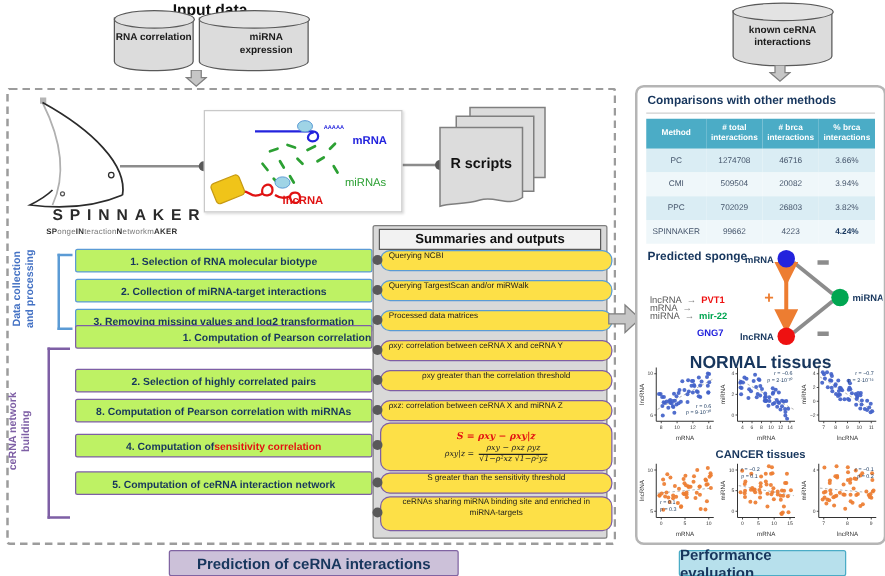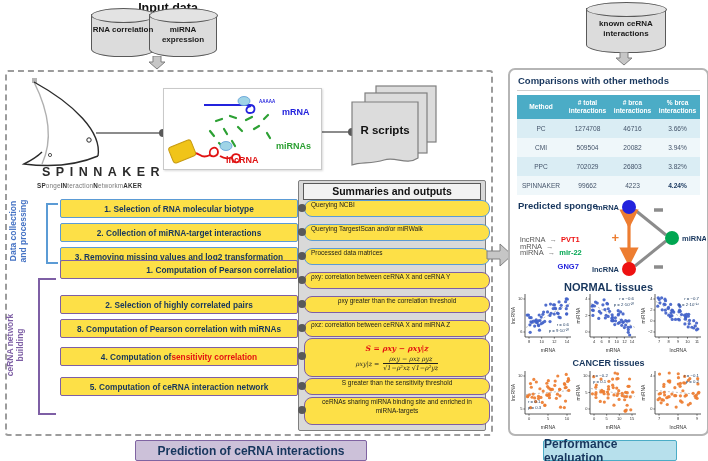--- a/index.html
+++ b/index.html
@@ -10,21 +10,21 @@
        border-radius:0 0 45% 45% / 0 0 18% 18%;}
   .cyl::before{content:"";position:absolute;left:-1.5px;right:-1.5px;top:-7px;height:13px;
        background:#e3e3e3;border:1.5px solid #595959;border-radius:50%;}
   .cyl .lbl{position:relative;z-index:2;text-align:center;font-weight:bold;font-size:8px;
        line-height:1.25;padding-top:10px;color:#1a1a1a;}
   .titleb{font-weight:bold;font-size:12.5px;color:#111;}
   .dashpanel{position:absolute;border:2px dashed #9c9c9c;border-radius:3px;background:#fff;}
   .solidpanel{position:absolute;border:2px solid #b5b5b5;border-radius:7px;background:#fff;}
   .hline{position:absolute;height:2px;background:#8c8c8c;}
   .illus{position:absolute;background:#fff;border:1px solid #c9c9c9;box-shadow:1px 1px 2px rgba(0,0,0,.15);}
-  .step{position:absolute;left:60px;width:236px;height:17px;background:#fde047;border:1.5px solid;
+  .step{position:absolute;left:60px;width:236px;height:17px;background:#bef264;border:1.5px solid;
         border-radius:2px;display:flex;align-items:center;justify-content:center;
         font-size:8.3px;font-weight:bold;color:#17365d;white-space:nowrap;}
   .step.blue{border-color:#5b9bd5;}
   .step.purple{border-color:#7e5fa5;}
   .red{color:#e31212;}
   .graybox{position:absolute;background:#d9d9d9;border:1.5px solid #7f7f7f;border-radius:2px;}
   .outhdr{position:absolute;background:#f2f2f2;border:1px solid #595959;text-align:center;
         font-weight:bold;font-size:10.5px;color:#111;line-height:15px;}
   .out{position:absolute;left:304px;width:172px;background:#fde047;border:1.3px solid;border-radius:8px;
         display:flex;justify-content:flex-start;padding:0 6px;
@@ -67,21 +67,21 @@
 </style>
 </head>
 <body>
 
 <div class="canvas">
 
   <div class="abs titleb" style="left:118px;top:1px;width:100px;text-align:center;">Input data</div>
   <div class="cyl" style="left:91px;top:14px;width:62px;height:41px;">
     <div class="lbl">RNA correlation</div>
   </div>
-  <div class="cyl" style="left:149px;top:14px;width:66px;height:41px;">
+  <div class="cyl" style="left:159px;top:14px;width:66px;height:41px;padding-left:20px;">
     <div class="lbl">miRNA expression</div>
   </div>
   <svg class="abs" style="left:148px;top:56px;" width="18" height="14" viewBox="0 0 18 14">
     <path d="M5 0 h8 v6 h4 L9 13 L1 6 h4 Z" fill="#c6c6c6" stroke="#7f7f7f" stroke-width="1"></path>
   </svg>
 
   <div class="cyl" style="left:586px;top:8px;width:78px;height:43px;">
     <div class="lbl">known ceRNA interactions</div>
   </div>
   <svg class="abs" style="left:615px;top:52px;" width="18" height="14" viewBox="0 0 18 14">
@@ -128,21 +128,21 @@
       </g>
 
       <path d="M22 66 q8 -4 14 0 q4 3 10 0 m0 0 c-2 -8 8 -10 8 -3 c0 5 -6 5 -8 3 m10 1 q6 4 12 1 m0 0 c0 7 8 7 8 1 c0 -5 -7 -5 -8 -1" fill="none" stroke="#e01212" stroke-width="1.8"></path>
       <ellipse cx="62" cy="57" rx="6" ry="4.5" fill="#9fd4e6" stroke="#5b9bd5" stroke-width="0.8"></ellipse>
 
       <g transform="rotate(-22 18 62)">
         <rect x="6" y="54" width="24" height="17" rx="3" fill="#f0c419" stroke="#c79a12" stroke-width="1"></rect>
       </g>
     </svg>
     <div class="abs" style="left:118px;top:18px;font-size:9px;font-weight:bold;color:#2323dd;">mRNA</div>
-    <div class="abs" style="left:112px;top:52px;font-size:9px;font-weight:bold;color:#2ca033;">miRNAs</div>
+    <div class="abs" style="left:112px;top:52px;font-size:9px;font-weight:normal;color:#2ca033;">miRNAs</div>
     <div class="abs" style="left:62px;top:66px;font-size:9px;font-weight:bold;color:#e01212;">lncRNA</div>
   </div>
 
   <svg class="abs" style="left:344px;top:84px;" width="98" height="88" viewBox="0 0 98 88">
     <rect x="32" y="2" width="60" height="56" fill="#dcdcdc" stroke="#7f7f7f" stroke-width="1.2"></rect>
     <rect x="21" y="9" width="62" height="60" fill="#dcdcdc" stroke="#7f7f7f" stroke-width="1.2"></rect>
     <path d="M8 18 H74 V74 C62 82 52 72 40 76 C28 80 16 78 8 81 Z" fill="#dcdcdc" stroke="#7f7f7f" stroke-width="1.2"></path>
     <text x="41" y="50" text-anchor="middle" font-size="11.5" font-weight="bold" fill="#111" id="rscripts-text">R scripts</text>
   </svg>
 
@@ -302,21 +302,21 @@
       <line x1="37" y1="25" x2="37" y2="63" stroke="#ed7d31" stroke-width="3.2" marker-start="url(#oarr)" marker-end="url(#oarr)"></line>
       <text x="27" y="48" font-size="13" font-weight="bold" fill="#ed7d31" text-anchor="end" id="plus-sign">+</text>
       <circle cx="37" cy="13" r="7" fill="#2323dd"></circle>
       <circle cx="80" cy="44" r="7" fill="#00a651"></circle>
       <circle cx="37" cy="75" r="7" fill="#ee1111"></circle>
       <text x="27" y="16" font-size="7.5" font-weight="bold" fill="#17365d" text-anchor="end" id="node-mrna">mRNA</text>
       <text x="90" y="47" font-size="7.5" font-weight="bold" fill="#17365d" id="node-mirna">miRNA</text>
       <text x="27" y="78" font-size="7.5" font-weight="bold" fill="#17365d" text-anchor="end" id="node-lncrna">lncRNA</text>
     </svg>
 
-    <div class="ptitle" style="left:0;top:211px;width:100%;text-align:center;font-size:11px;">NORMAL tissues</div>
+    <div class="ptitle" style="left:0;top:211px;width:100%;text-align:center;font-size:14px;">NORMAL tissues</div>
     <div class="abs" style="left:1px;top:221px;"><svg width="63" height="64" viewBox="0 0 63 64">
           <path d="M14 3 V46 H60" fill="none" stroke="#333" stroke-width="0.8"></path>
           <line x1="18" y1="46" x2="18" y2="47.6" stroke="#333" stroke-width="0.7"></line>
           <text x="18" y="52" font-size="4" fill="#333" text-anchor="middle">8</text>
           <line x1="30.666666666666664" y1="46" x2="30.666666666666664" y2="47.6" stroke="#333" stroke-width="0.7"></line>
           <text x="30.666666666666664" y="52" font-size="4" fill="#333" text-anchor="middle">10</text>
           <line x1="43.33333333333333" y1="46" x2="43.33333333333333" y2="47.6" stroke="#333" stroke-width="0.7"></line>
           <text x="43.33333333333333" y="52" font-size="4" fill="#333" text-anchor="middle">12</text>
           <line x1="56" y1="46" x2="56" y2="47.6" stroke="#333" stroke-width="0.7"></line>
           <text x="56" y="52" font-size="4" fill="#333" text-anchor="middle">14</text>

